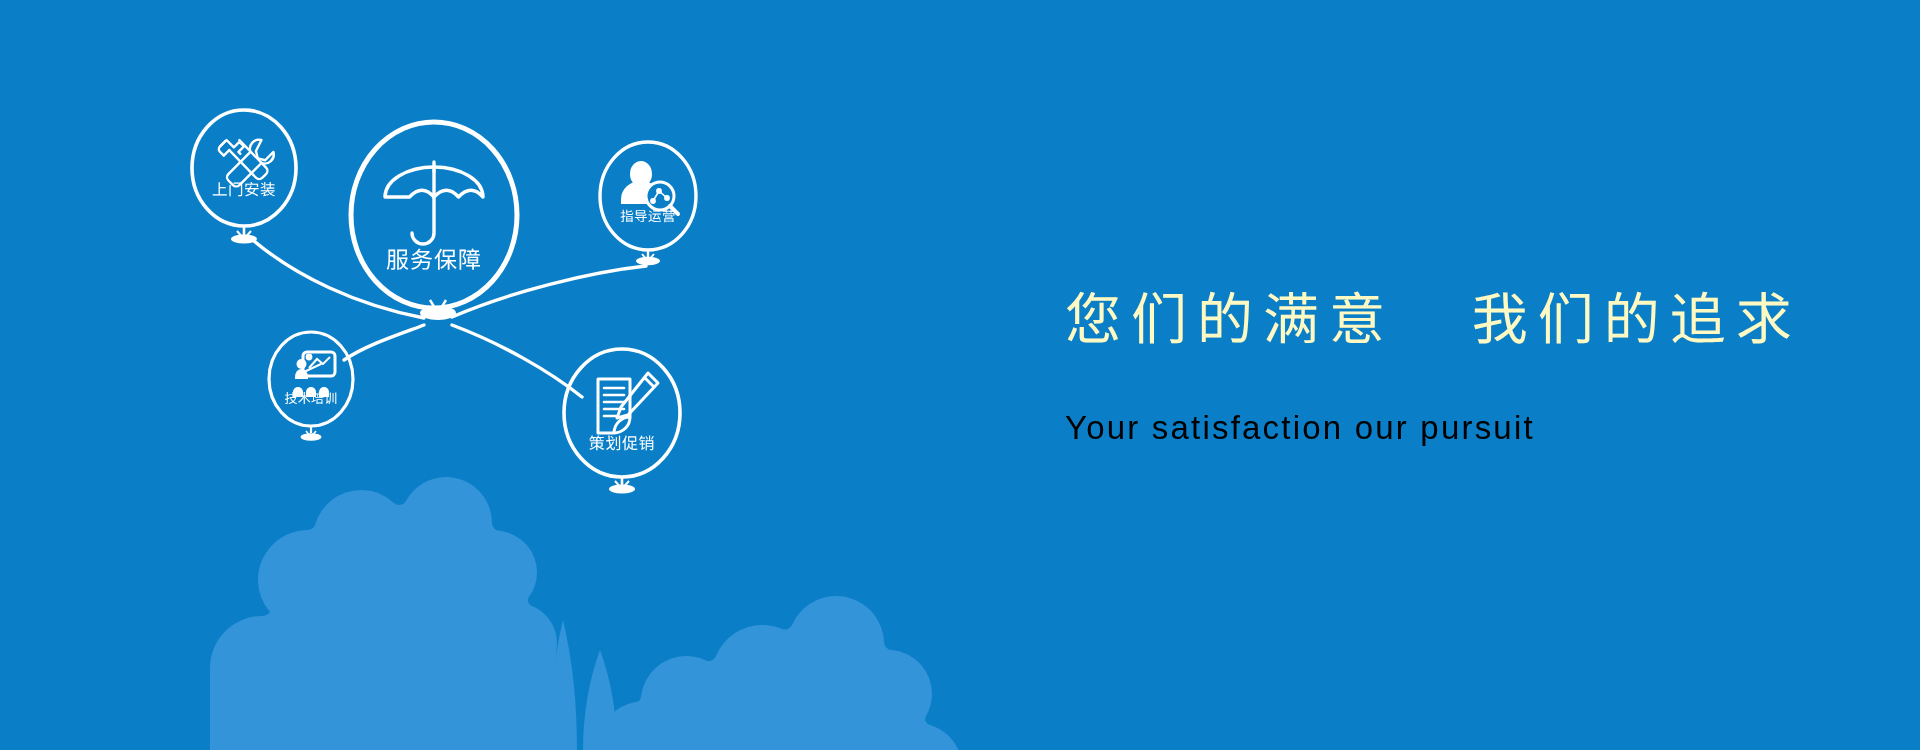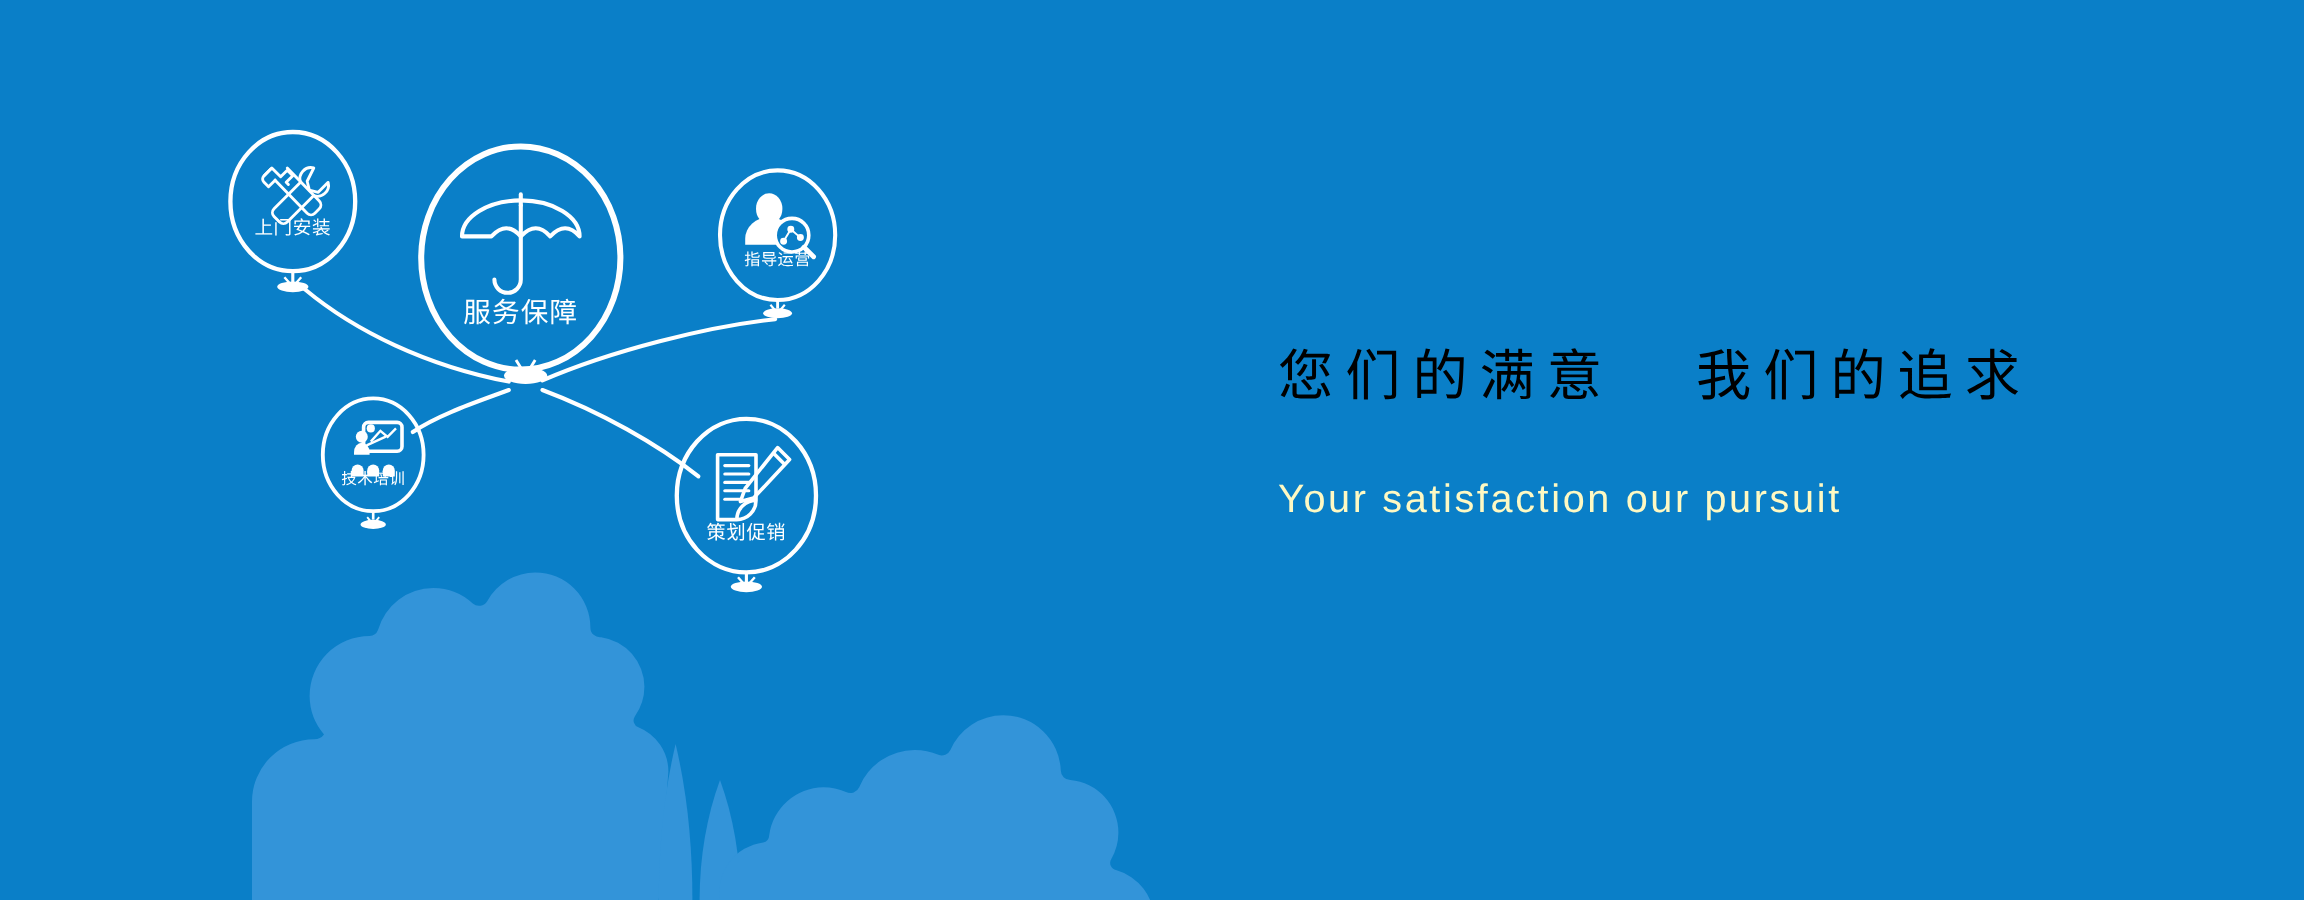--- a/index.html
+++ b/index.html
@@ -25,30 +25,30 @@
     width: 1920px;
     height: 750px;
   }
   .text-block {
     position: absolute;
     left: 1065px;
     top: 285px;
     width: 760px;
   }
   .headline {
-    color: #000000;
-    font-size: 46px;
+    color: #fef9c3;
+    font-size: 56px;
     font-weight: 400;
     letter-spacing: 10px;
     line-height: 1.25;
     white-space: pre;
     margin: 0;
   }
   .subline {
-    color: #fef9c3;
+    color: #000000;
     font-size: 33px;
     font-weight: 400;
     letter-spacing: 2.2px;
     line-height: 1.3;
     margin: 0;
     padding-top: 52px;
   }
 </style>
 </head>
 <body>

